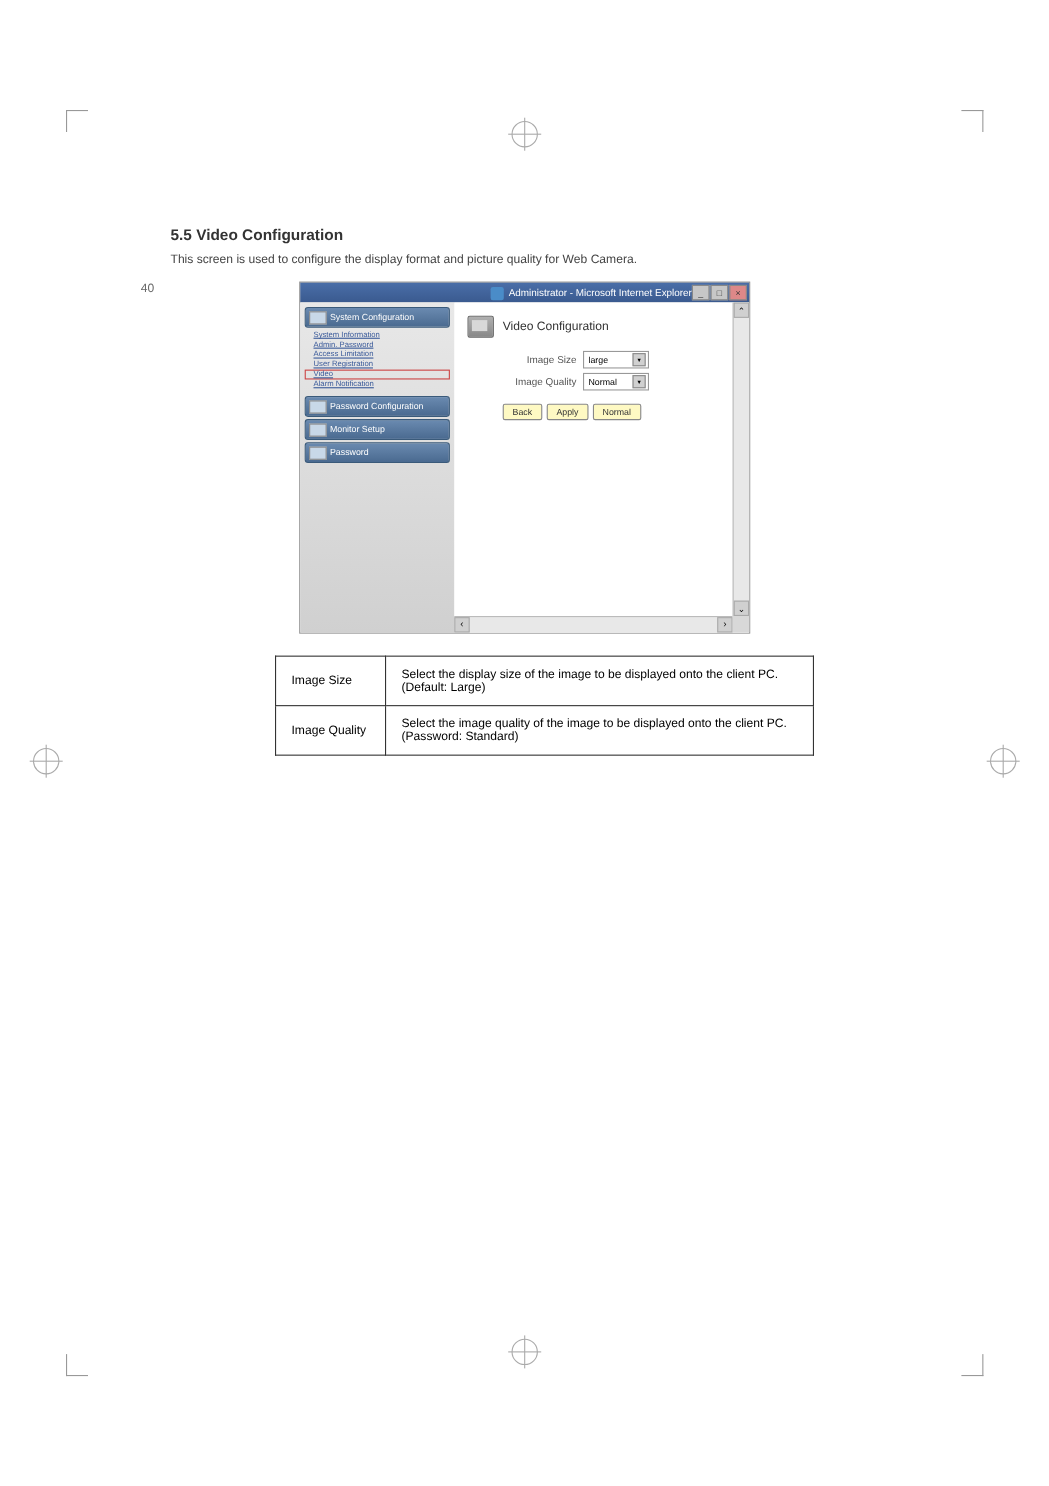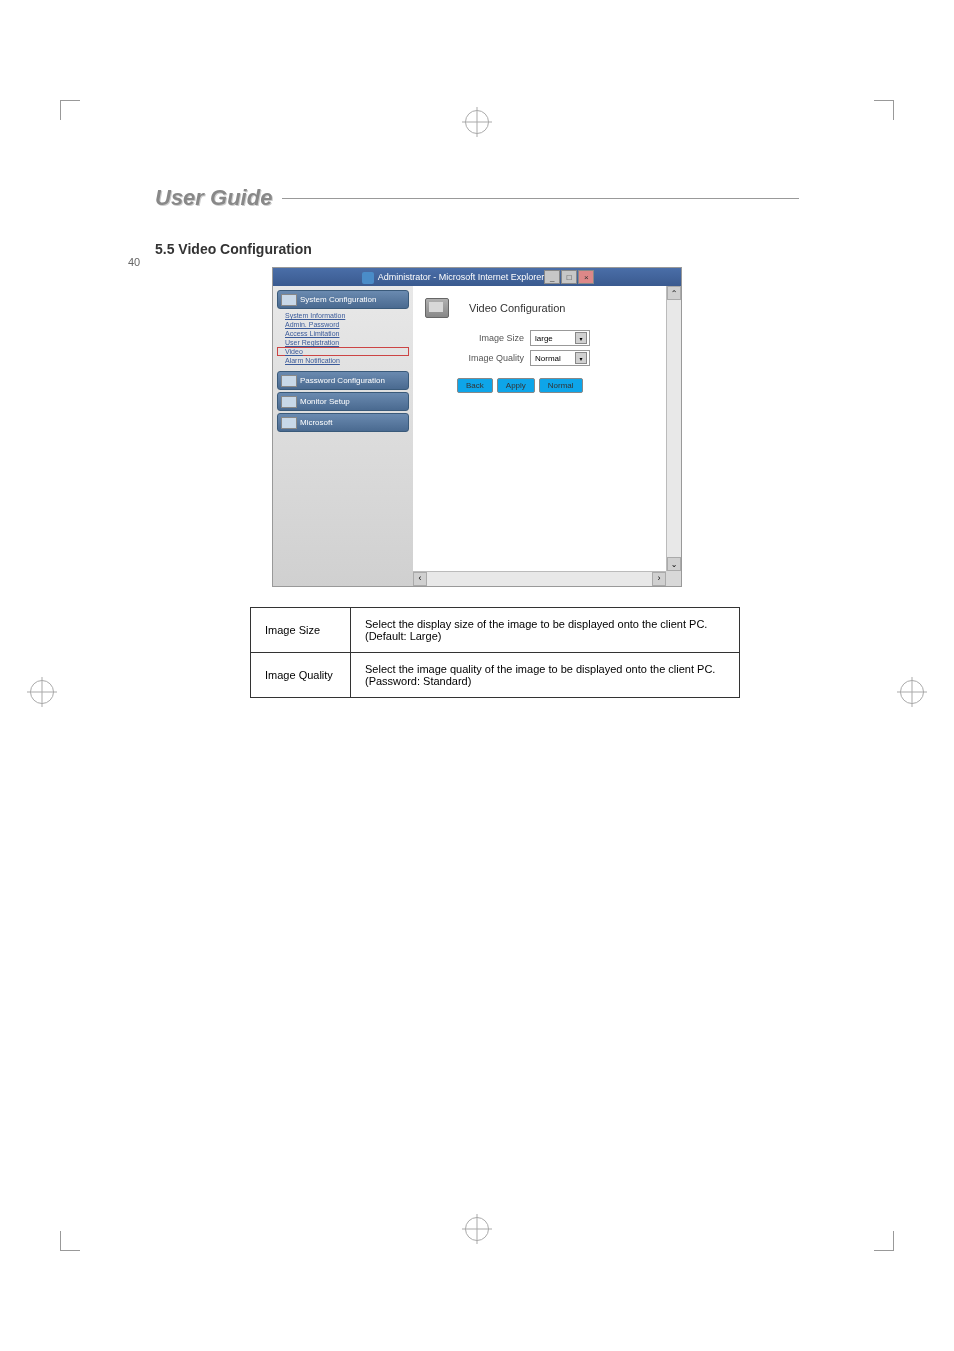--- a/index.html
+++ b/index.html
@@ -85,21 +85,21 @@
       margin: 10px auto 20px;
       border: 1px solid #999;
       background: #d8d8d8;
       position: relative;
     }
     .win-titlebar {
       background: linear-gradient(to bottom, #4a6ea8, #3a5a8f);
       height: 18px;
       display: flex;
       align-items: center;
-      justify-content: center;
+      justify-content: flex-end;
       padding: 0 2px;
     }
     .win-title {
       color: #fff;
       font-size: 9px;
       padding-left: 18px;
       position: relative;
     }
     .win-title::before {
       content: '';
@@ -173,21 +173,21 @@
     }
     .content-area {
       flex: 1;
       background: #fff;
       padding: 12px;
       position: relative;
     }
     .content-header {
       display: flex;
       align-items: center;
-      gap: 20px;
+      gap: 8px;
       margin-bottom: 12px;
     }
     .content-icon {
       width: 24px;
       height: 20px;
       background: linear-gradient(to bottom, #b0b0b0, #888);
       border: 1px solid #666;
       border-radius: 2px;
       position: relative;
     }
@@ -241,21 +241,21 @@
     }
     .button-row {
       display: flex;
       gap: 4px;
       padding-left: 32px;
       margin-top: 12px;
     }
     .form-btn {
       padding: 2px 8px;
       font-size: 8px;
-      background: #0ea5e9;
+      background: #fef9c3;
       border: 1px solid #888;
       border-radius: 2px;
       color: #333;
     }
     .scrollbar-v {
       position: absolute;
       right: 0;
       top: 0;
       bottom: 15px;
       width: 15px;
@@ -364,26 +364,23 @@
 <div class="crop-marks crop-bl"></div>
 <div class="crop-marks crop-br"></div>
 <div class="reg-mark reg-top"></div>
 <div class="reg-mark reg-bottom"></div>
 <div class="reg-mark reg-left"></div>
 <div class="reg-mark reg-right"></div>
 
 <div class="page-number">40</div>
 
 <div class="page-container">
-  <div class="header">
-    <span class="header-title">User Guide</span>
-    <div class="header-line"></div>
-  </div>
 
   <div class="section-title">5.5 Video Configuration</div>
+  <div class="section-text">This screen is used to configure the display format and picture quality for Web Camera.</div>
 
   <div class="screenshot">
     <div class="win-titlebar">
       <span class="win-title">Administrator - Microsoft Internet Explorer</span>
       <div class="win-controls">
         <div class="win-btn">_</div>
         <div class="win-btn">□</div>
         <div class="win-btn close">×</div>
       </div>
     </div>
@@ -392,21 +389,21 @@
         <div class="sidebar-header">System Configuration</div>
         <div class="sidebar-link">System Information</div>
         <div class="sidebar-link">Admin. Password</div>
         <div class="sidebar-link">Access Limitation</div>
         <div class="sidebar-link">User Registration</div>
         <div class="sidebar-link highlight">Video</div>
         <div class="sidebar-link">Alarm Notification</div>
         <div style="height:6px"></div>
         <div class="sidebar-header">Password Configuration</div>
         <div class="sidebar-header">Monitor Setup</div>
-        <div class="sidebar-header">Microsoft</div>
+        <div class="sidebar-header">Password</div>
       </div>
       <div class="content-area">
         <div class="content-header">
           <div class="content-icon"></div>
           <span class="content-title">Video Configuration</span>
         </div>
         <div class="form-row">
           <span class="form-label">Image Size</span>
           <div class="form-select">
             <span>large</span>

